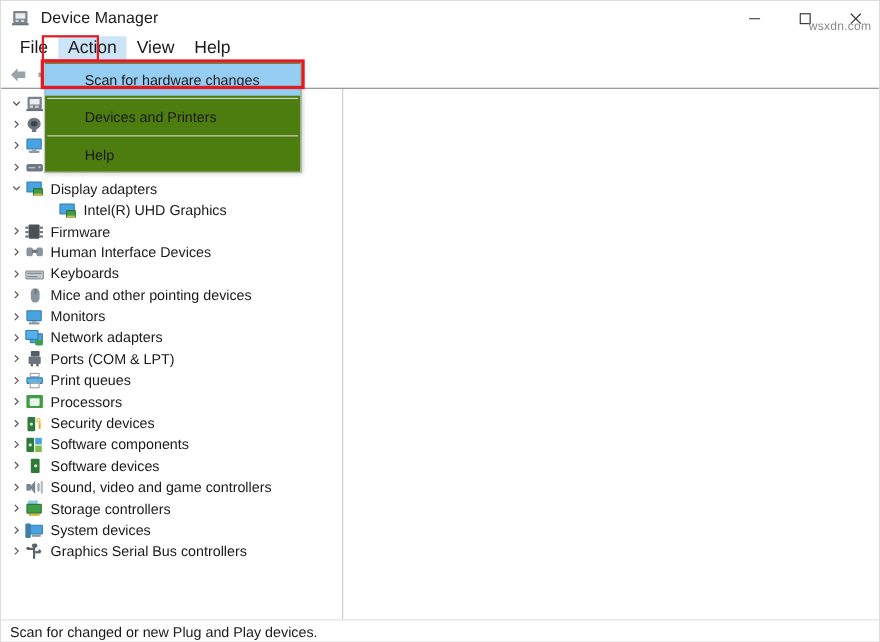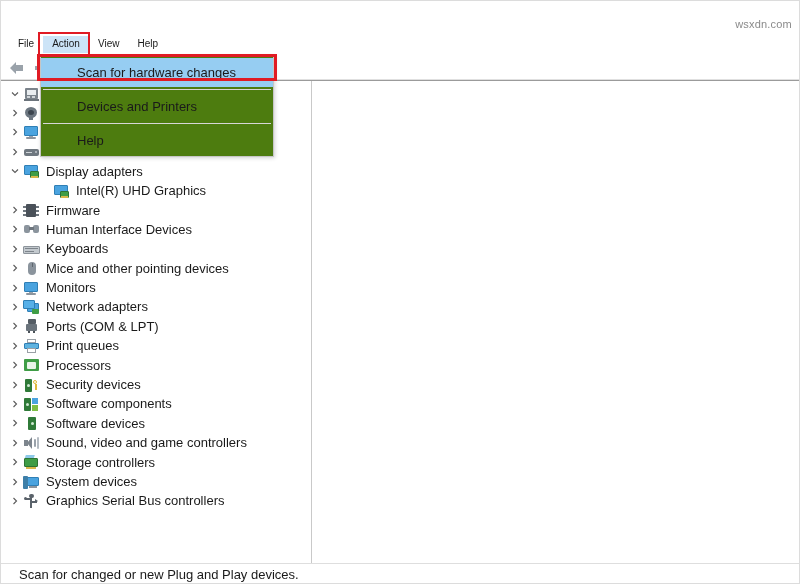--- a/index.html
+++ b/index.html
@@ -73,21 +73,21 @@
     left: 0; top: 31px;
     width: 800px;
     height: 24px;
     background: #ffffff;
     display: flex;
     align-items: center;
     padding-left: 8px;
     box-sizing: border-box;
   }
   .menu-item {
-    font-size: 10px;
+    font-size: 16px;
     color: #1a1a1a;
     padding: 3px 9px 4px 9px;
     white-space: nowrap;
     line-height: 1;
   }
   .menu-item.active {
     background: #cce4f7;
     text-align: center;
   }
 
@@ -355,38 +355,67 @@
     height: 22px;
     background: #ffffff;
     border-top: 1px solid #dedede;
     display: flex;
     align-items: center;
     box-sizing: border-box;
   }
   .status-text {
     font-size: 13px;
     color: #1a1a1a;
-    padding-left: 18px;
+    padding-left: 8px;
     white-space: nowrap;
   }
   .watermark {
     position: absolute;
     right: 7px;
     top: 4px;
     font-size: 11px;
     color: #8a8a8a;
     letter-spacing: 0.2px;
     margin-top: 13px;
   }
 </style>
 </head>
 <body>
 
 <div class="window">
 
+  <div class="titlebar">
+    <div class="title-icon">
+      <div class="ic rt-body"></div>
+      <div class="ic rt-sc"></div>
+      <div class="ic rt-d1"></div>
+      <div class="ic rt-d2"></div>
+      <div class="ic rt-base"></div>
+    </div>
+    <div class="title-text">Device Manager</div>
+
+    <div class="caption-buttons">
+      <div class="cap-btn">
+        <svg width="12" height="12" viewBox="0 0 12 12">
+            <line x1="1" y1="6" x2="11" y2="6" stroke="#2b2b2b" stroke-width="1"></line>
+          </svg>
+      </div>
+      <div class="cap-btn">
+        <svg width="12" height="12" viewBox="0 0 12 12">
+            <rect x="1.5" y="1.5" width="9" height="9" fill="none" stroke="#2b2b2b" stroke-width="1"></rect>
+          </svg>
+      </div>
+      <div class="cap-btn">
+        <svg width="12" height="12" viewBox="0 0 12 12">
+            <line x1="1.5" y1="1.5" x2="10.5" y2="10.5" stroke="#2b2b2b" stroke-width="1"></line>
+            <line x1="10.5" y1="1.5" x2="1.5" y2="10.5" stroke="#2b2b2b" stroke-width="1"></line>
+          </svg>
+      </div>
+    </div>
+  </div>
 
   <div class="menubar">
     <div class="menu-item">File</div>
     <div class="menu-item active">Action</div>
     <div class="menu-item">View</div>
     <div class="menu-item">Help</div>
   </div>
   <div class="ann-action"></div>
 
   <div class="toolbar">

